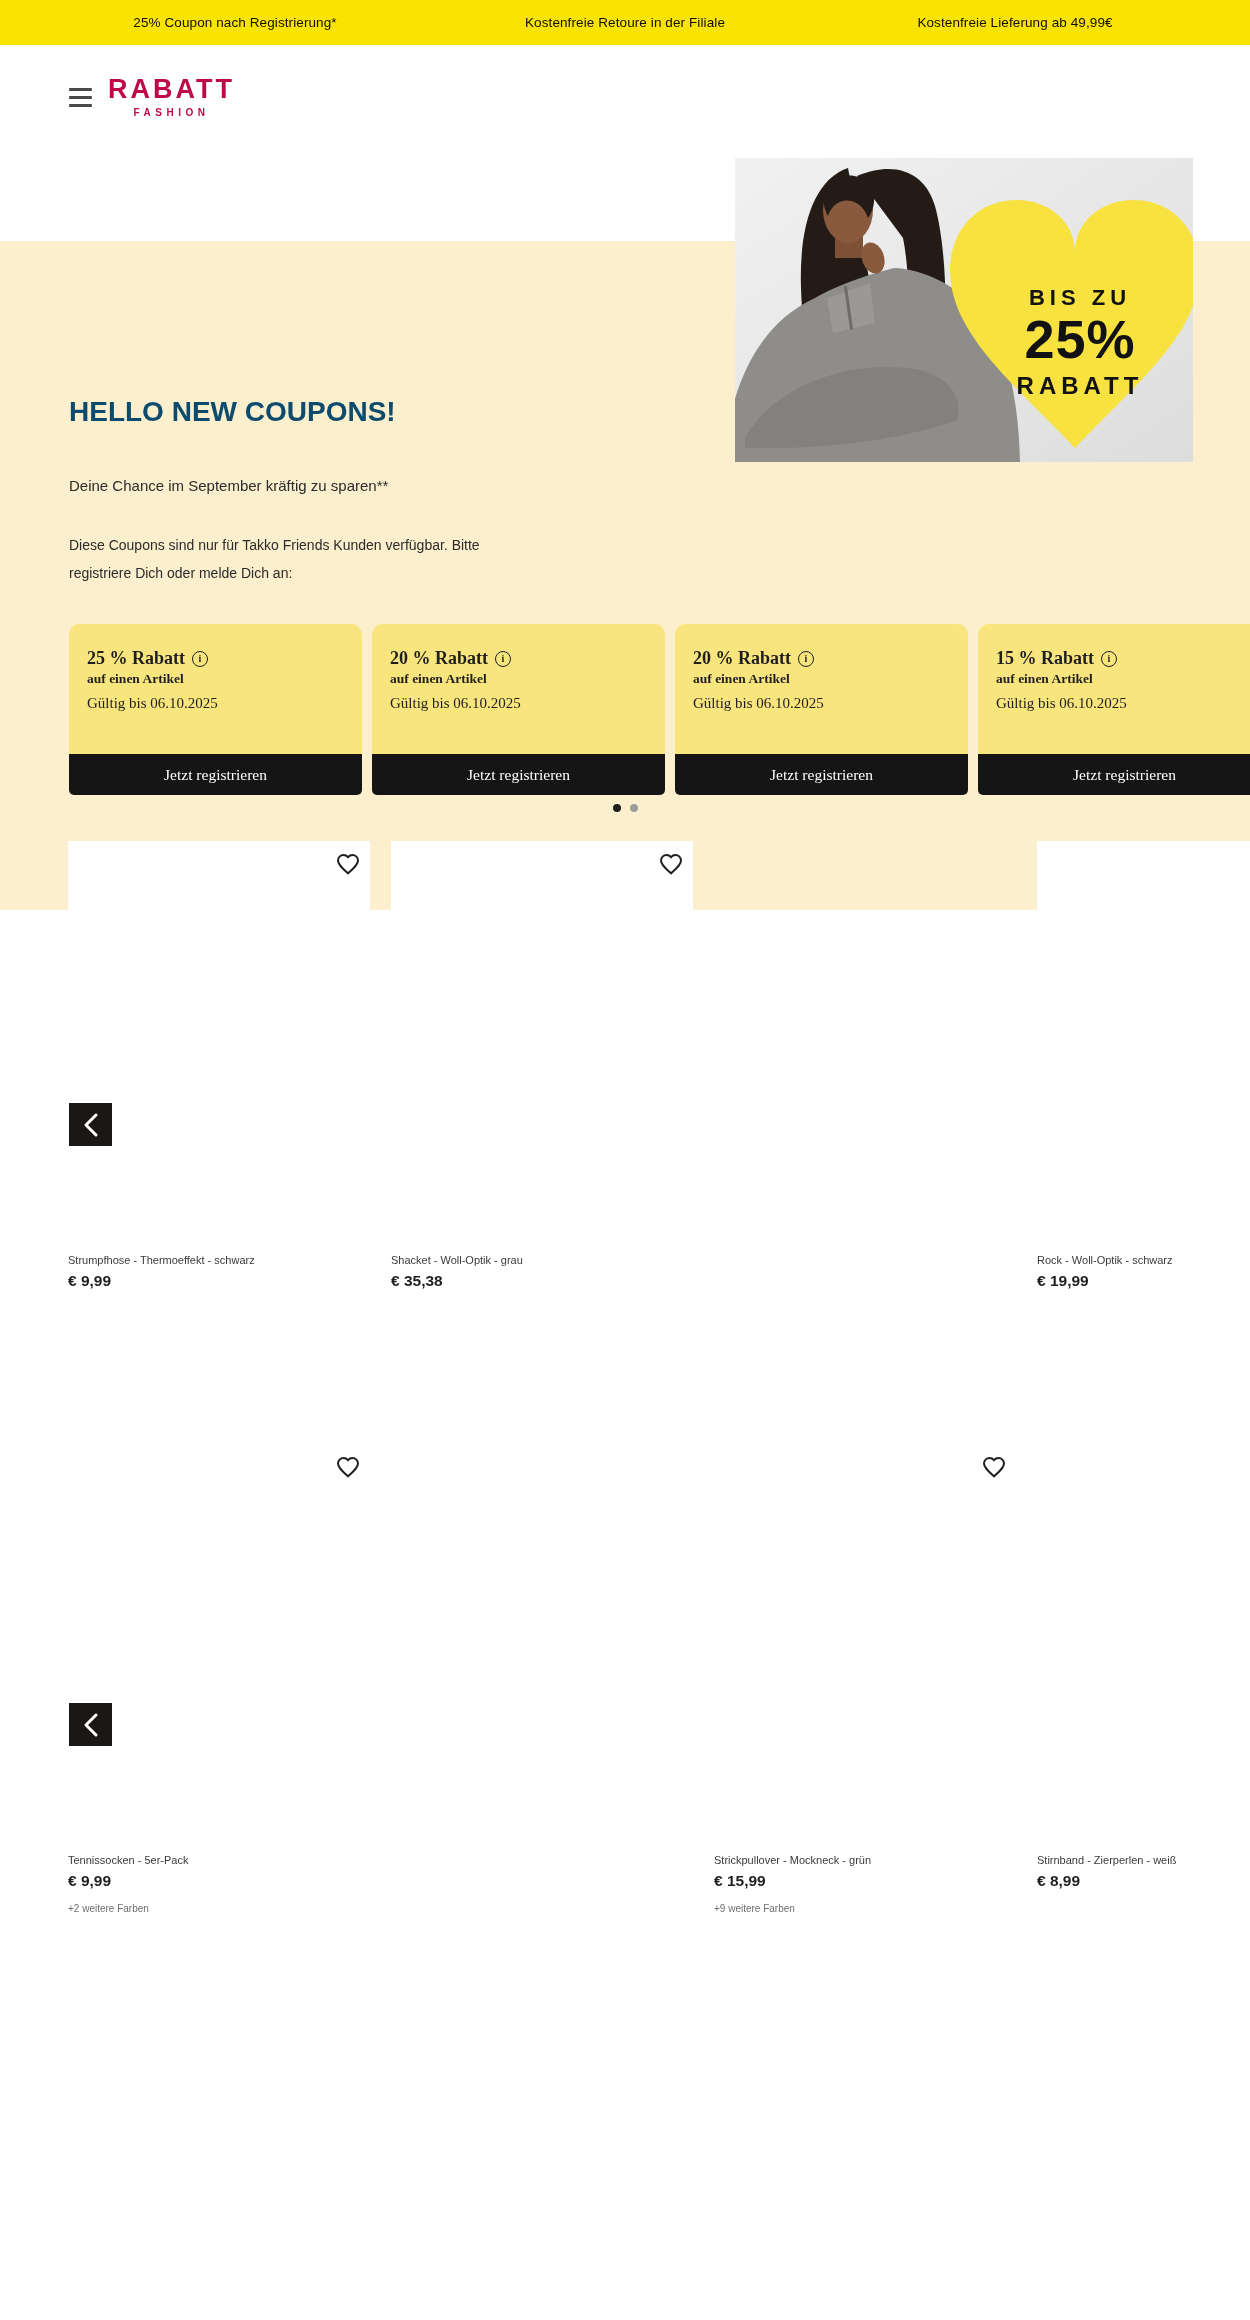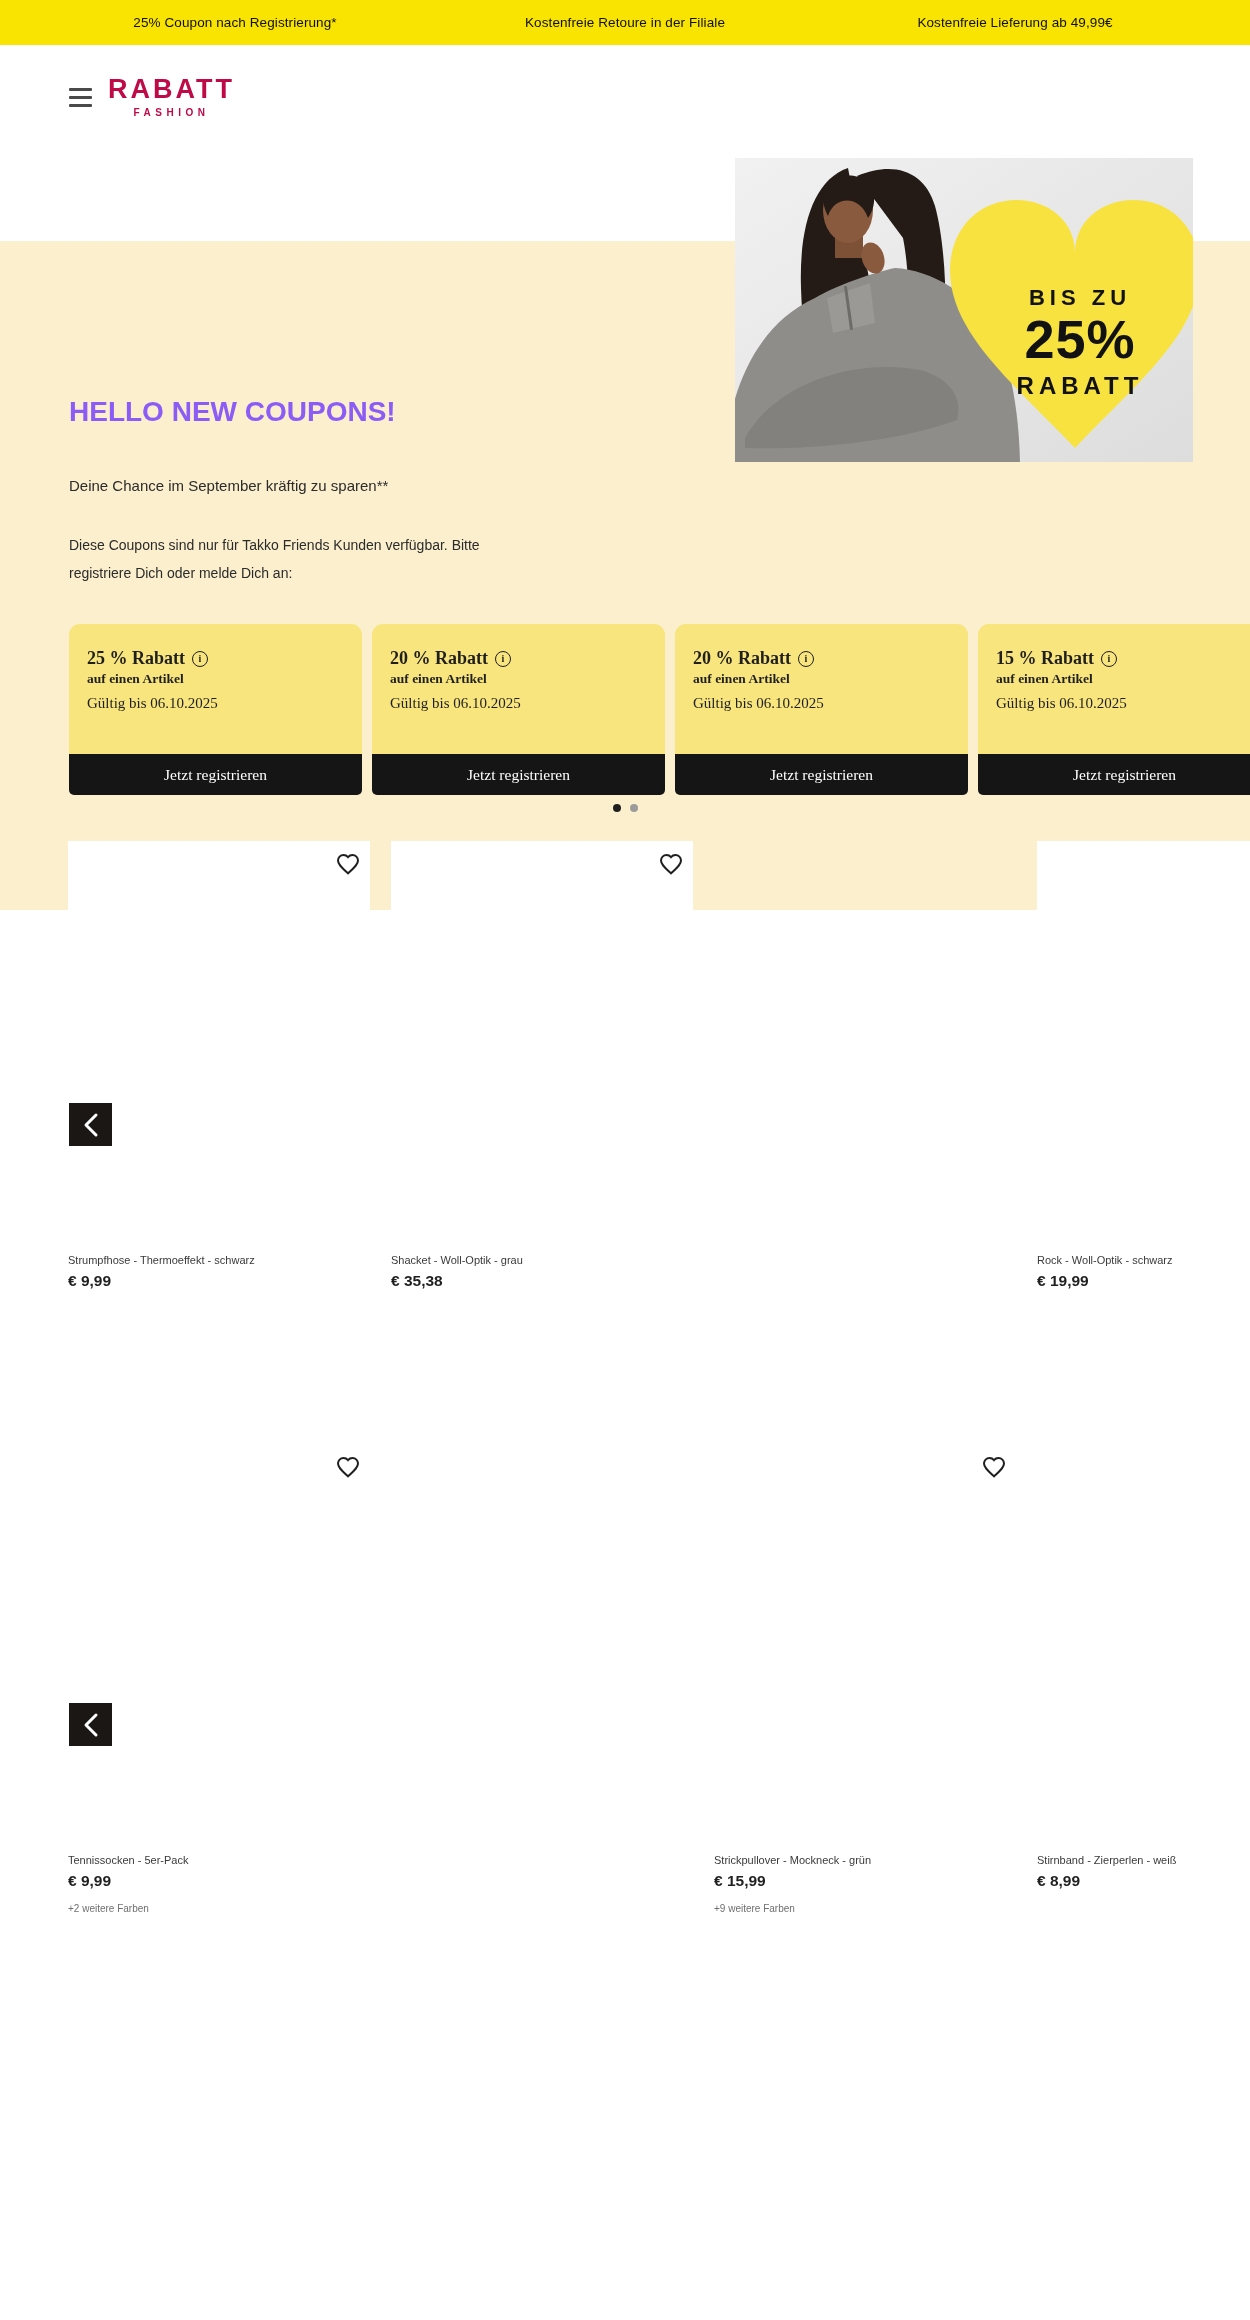--- a/index.html
+++ b/index.html
@@ -15,21 +15,21 @@
   
   .hamburger { position:absolute; left:69px; top:88px; width:23px; height:19px; cursor:pointer; z-index:30; }
   .hamburger span { display:block; width:23px; height:3px; background:#4a4a4a; border-radius:1px; margin-bottom:5px; }
   .logo { position:absolute; left:108px; top:76px; text-align:center; cursor:pointer; z-index:30; }
   .logo-main { font-size:27px; font-weight:700; color:#BE0A46; letter-spacing:3px; line-height:1; }
   .logo-sub  { font-size:10px; font-weight:700; color:#BE0A46; letter-spacing:4.5px; margin-top:4px; }
 
   
   .cream-band { position:absolute; left:0; top:241px; width:1250px; height:669px; background:#FBEFCD; z-index:1; }
   .hero-img { position:absolute; left:735px; top:158px; width:458px; height:304px; z-index:5; overflow:hidden; }
-  .hero-heading { position:absolute; left:69px; top:396px; font-size:28px; font-weight:700; color:#8b5cf6; z-index:6; }
+  .hero-heading { position:absolute; left:69px; top:396px; font-size:28px; font-weight:700; color:#0c4a6e; z-index:6; }
   .hero-sub { position:absolute; left:69px; top:477px; font-size:15px; color:#2b2b2b; z-index:6; }
   .hero-note { position:absolute; left:69px; top:531px; font-size:14px; color:#2b2b2b; line-height:28px; z-index:6; }
 
   
   .coupon { position:absolute; top:624px; width:293px; height:171px; background:#F8E57D; border-radius:11px; z-index:6;font-family:Liberation Serif, serif; }
   .coupon-1 { left:69px; } .coupon-2 { left:372px; } .coupon-3 { left:675px; } .coupon-4 { left:978px; }
   .coupon-title { display:flex; align-items:center; gap:7px; margin:24px 0 0 18px; font-size:18px; font-weight:700; color:#1f1f1f; }
   .info-icon { width:16px; height:16px; border:1.5px solid #1f1f1f; border-radius:50%;
                display:inline-flex; align-items:center; justify-content:center;
                font-size:10px; font-weight:700; color:#1f1f1f; cursor:pointer; }

